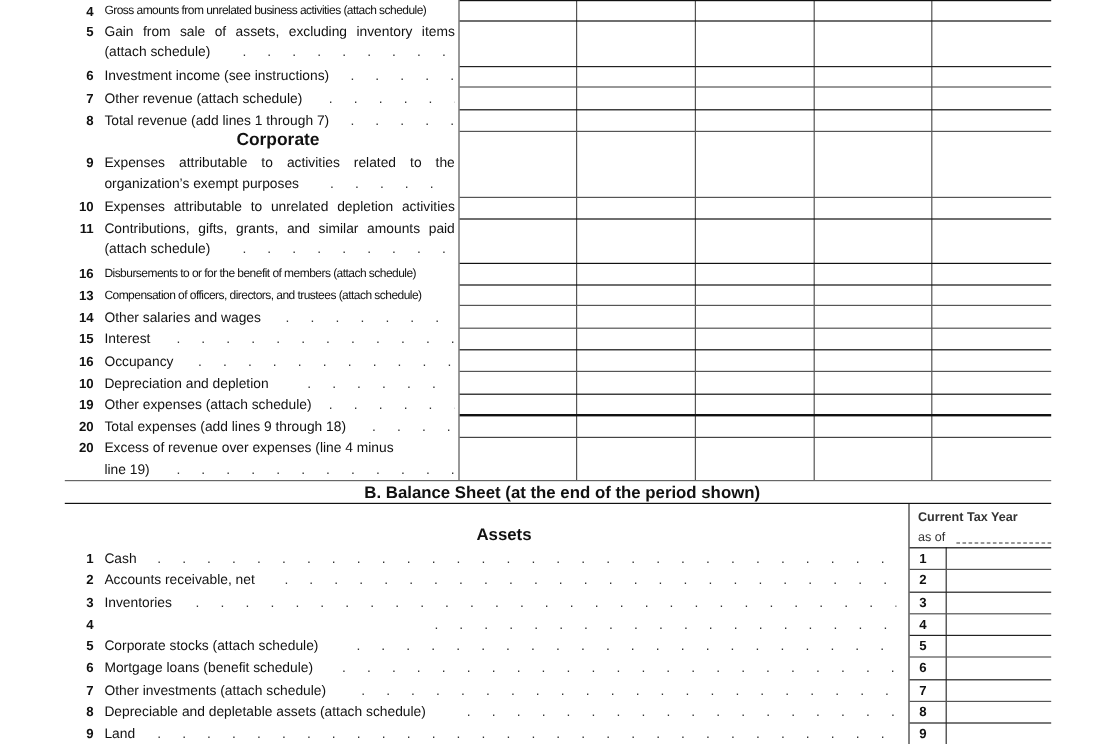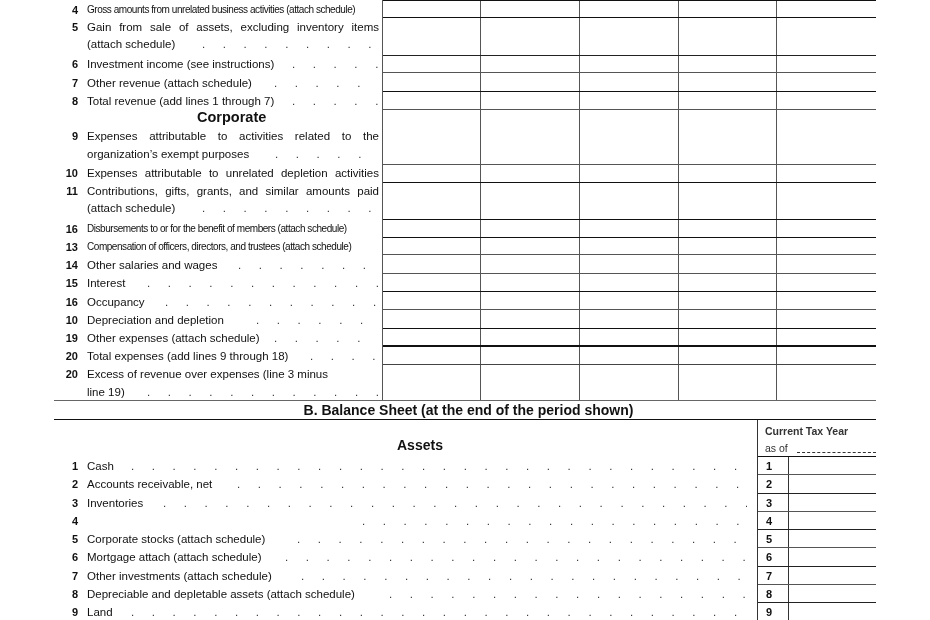--- a/index.html
+++ b/index.html
@@ -109,21 +109,21 @@
     <span class="txt" style="overflow:hidden;"><span>Other expenses (attach schedule)</span><span class="dots abs" style="left:187px;">. . . . . . . . . . . . . . . . . . . . . . . . . . . . . . . . . . . . . . . . . . . . . . . . . . . . . . . . . . . . . . . .</span></span>
   </div>
 
   <div class="ln" style="top:349px;left:0;width:382px;">
     <span class="num" style="left:56px;">20</span>
     <span class="txt" style="overflow:hidden;"><span>Total expenses (add lines 9 through 18)</span><span class="dots abs" style="left:223px;">. . . . . . . . . . . . . . . . . . . . . . . . . . . . . . . . . . . . . . . . . . . . . . . . . . . . . . . . . . . . . . . .</span></span>
   </div>
 
   <div class="ln" style="top:367px;left:0;width:382px;">
     <span class="num" style="left:56px;">20</span>
-    <span class="txt">Excess of revenue over expenses (line 3 minus</span>
+    <span class="txt">Excess of revenue over expenses (line 4 minus</span>
   </div>
   <div class="ln" style="top:385px;left:87px;width:292px;overflow:hidden;">
     <span>line 19)</span>
     <span class="dots abs" style="left:60px;">. . . . . . . . . . . . . . . . . . . . . . . . . . . . . . . . . . . . . . . . . . . . . . . . . . . . . . . . . . . . . . . .</span>
   </div>
 
   <div class="vline" style="left:382px;top:0;height:400px;"></div>
   <div class="vline" style="left:480px;top:0;height:400px;"></div>
   <div class="vline" style="left:579px;top:0;height:400px;"></div>
   <div class="vline" style="left:678px;top:0;height:400px;"></div>
@@ -197,21 +197,21 @@
       <div class="hline" style="left: 758px; width: 118px; top: 529px; border-color: rgb(34, 34, 34);"></div>
       <div class="ln" style="top: 532px; left: 0px; width: 750px;">
         <span class="num" style="left:56px;">5</span>
         <span class="abs" style="left:87px;width:660px;overflow:hidden;height:14px;"><span>Corporate stocks (attach schedule)</span><span class="dots abs" style="left:210px;">. . . . . . . . . . . . . . . . . . . . . . . . . . . . . . . . . . . . . . . . . . . . . . . . . . . . . . . . . . . . . . . .</span></span>
       </div>
       <div class="ln" style="top: 532px; left: 766px; font-weight: bold; font-size: 11px;">5</div>
       <div class="abs" style="top: 530px; left: 790px; width: 86px; height: 17px;"></div>
       <div class="hline" style="left: 758px; width: 118px; top: 547px; border-color: rgb(85, 85, 85);"></div>
       <div class="ln" style="top: 550px; left: 0px; width: 750px;">
         <span class="num" style="left:56px;">6</span>
-        <span class="abs" style="left:87px;width:660px;overflow:hidden;height:14px;"><span>Mortgage attach (attach schedule)</span><span class="dots abs" style="left:198px;">. . . . . . . . . . . . . . . . . . . . . . . . . . . . . . . . . . . . . . . . . . . . . . . . . . . . . . . . . . . . . . . .</span></span>
+        <span class="abs" style="left:87px;width:660px;overflow:hidden;height:14px;"><span>Mortgage loans (benefit schedule)</span><span class="dots abs" style="left:198px;">. . . . . . . . . . . . . . . . . . . . . . . . . . . . . . . . . . . . . . . . . . . . . . . . . . . . . . . . . . . . . . . .</span></span>
       </div>
       <div class="ln" style="top: 550px; left: 766px; font-weight: bold; font-size: 11px;">6</div>
       <div class="abs" style="top: 548px; left: 790px; width: 86px; height: 17px;"></div>
       <div class="hline" style="left: 758px; width: 118px; top: 566px; border-color: rgb(34, 34, 34);"></div>
       <div class="ln" style="top: 569px; left: 0px; width: 750px;">
         <span class="num" style="left:56px;">7</span>
         <span class="abs" style="left:87px;width:660px;overflow:hidden;height:14px;"><span>Other investments (attach schedule)</span><span class="dots abs" style="left:214px;">. . . . . . . . . . . . . . . . . . . . . . . . . . . . . . . . . . . . . . . . . . . . . . . . . . . . . . . . . . . . . . . .</span></span>
       </div>
       <div class="ln" style="top: 569px; left: 766px; font-weight: bold; font-size: 11px;">7</div>
       <div class="abs" style="top: 567px; left: 790px; width: 86px; height: 17px;"></div>

